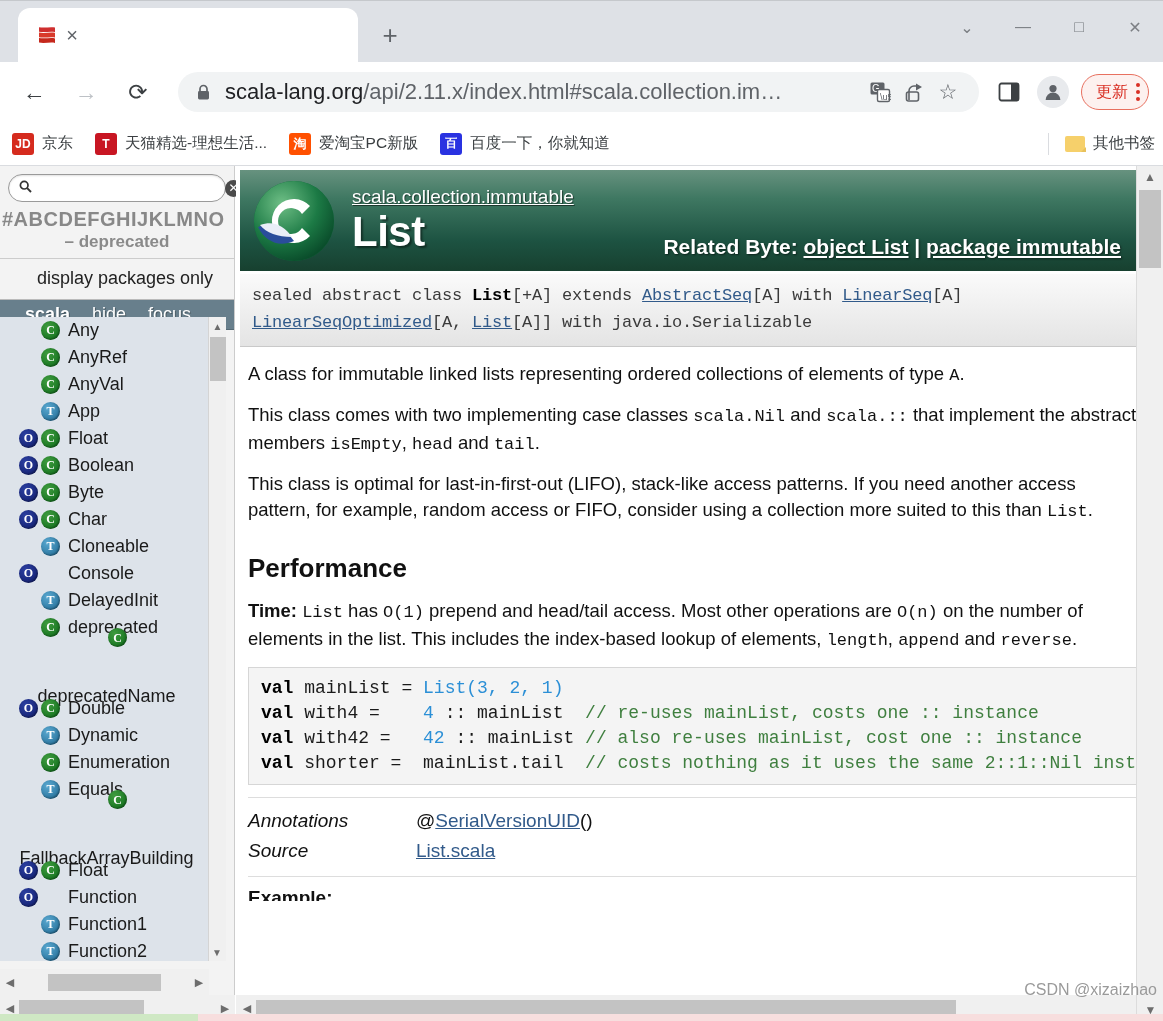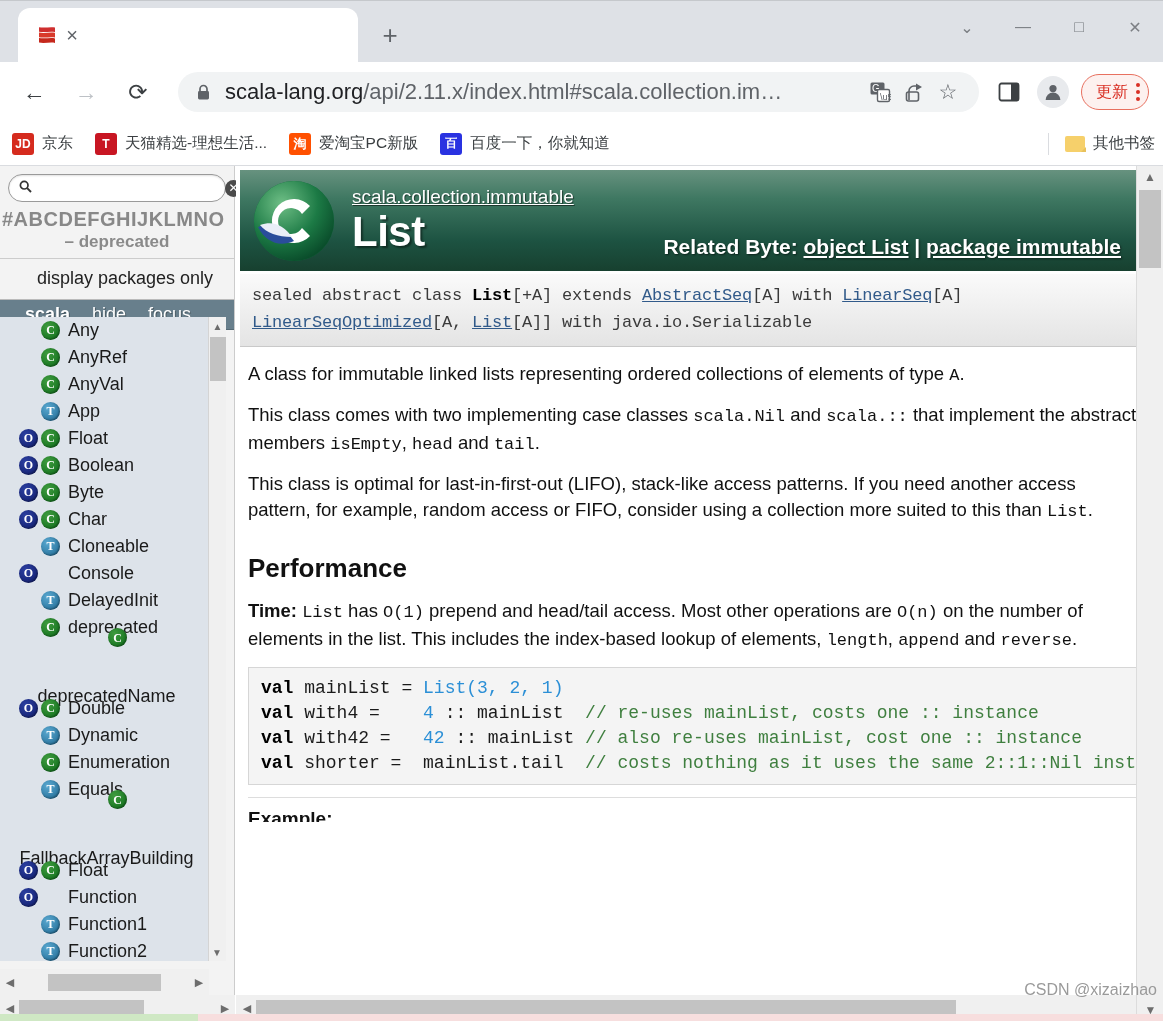--- a/index.html
+++ b/index.html
@@ -629,20 +629,30 @@
 
         <p><span>This class is optimal for last-in-first-out (LIFO), stack-like access patterns. If you need another access pattern, for example, random access or FIFO, consider using a collection more suited to this than </span><code>List</code><span>.</span></p>
 
         <h4 class="perf">Performance</h4>
 
         <p><b>Time:</b> <code>List</code><span> has </span><code>O(1)</code><span> prepend and head/tail access. Most other operations are </span><code>O(n)</code><span> on the number of elements in the list. This includes the index-based lookup of elements, </span><code>length</code><span>, </span><code>append</code><span> and </span><code>reverse</code><span>.</span></p>
 
 
         <div class="codeblock" id="codeblock"><div><span class="kw">val</span><span> mainList = </span><span class="lit">List</span><span class="lit">(3, 2, 1)</span></div><div><span class="kw">val</span><span> with4 =    </span><span class="lit">4</span><span> :: mainList  </span><span class="cmt">// re-uses mainList, costs one :: instance</span></div><div><span class="kw">val</span><span> with42 =   </span><span class="lit">42</span><span> :: mainList </span><span class="cmt">// also re-uses mainList, cost one :: instance</span></div><div><span class="kw">val</span><span> shorter =  mainList.tail  </span><span class="cmt">// costs nothing as it uses the same 2::1::Nil instances a</span></div></div>
 
+        <div class="attrs">
+          <div class="attr-row">
+            <span class="attr-name">Annotations</span>
+            <span class="attr-val"><span>@</span><a href="#">SerialVersionUID</a><span>()</span></span>
+          </div>
+          <div class="attr-row">
+            <span class="attr-name">Source</span>
+            <span class="attr-val"><a href="#">List.scala</a></span>
+          </div>
+        </div>
         <div class="content-hr"></div>
         <div class="ex-cut">Example:</div>
       </div>
 
       <div class="main-vscroll">
         <div class="mv-arrow">▲</div>
         <div class="mv-thumb"></div>
         <div class="mv-arrow" style="position:absolute;bottom:0;width:27px;">▼</div>
       </div>
     </div>

